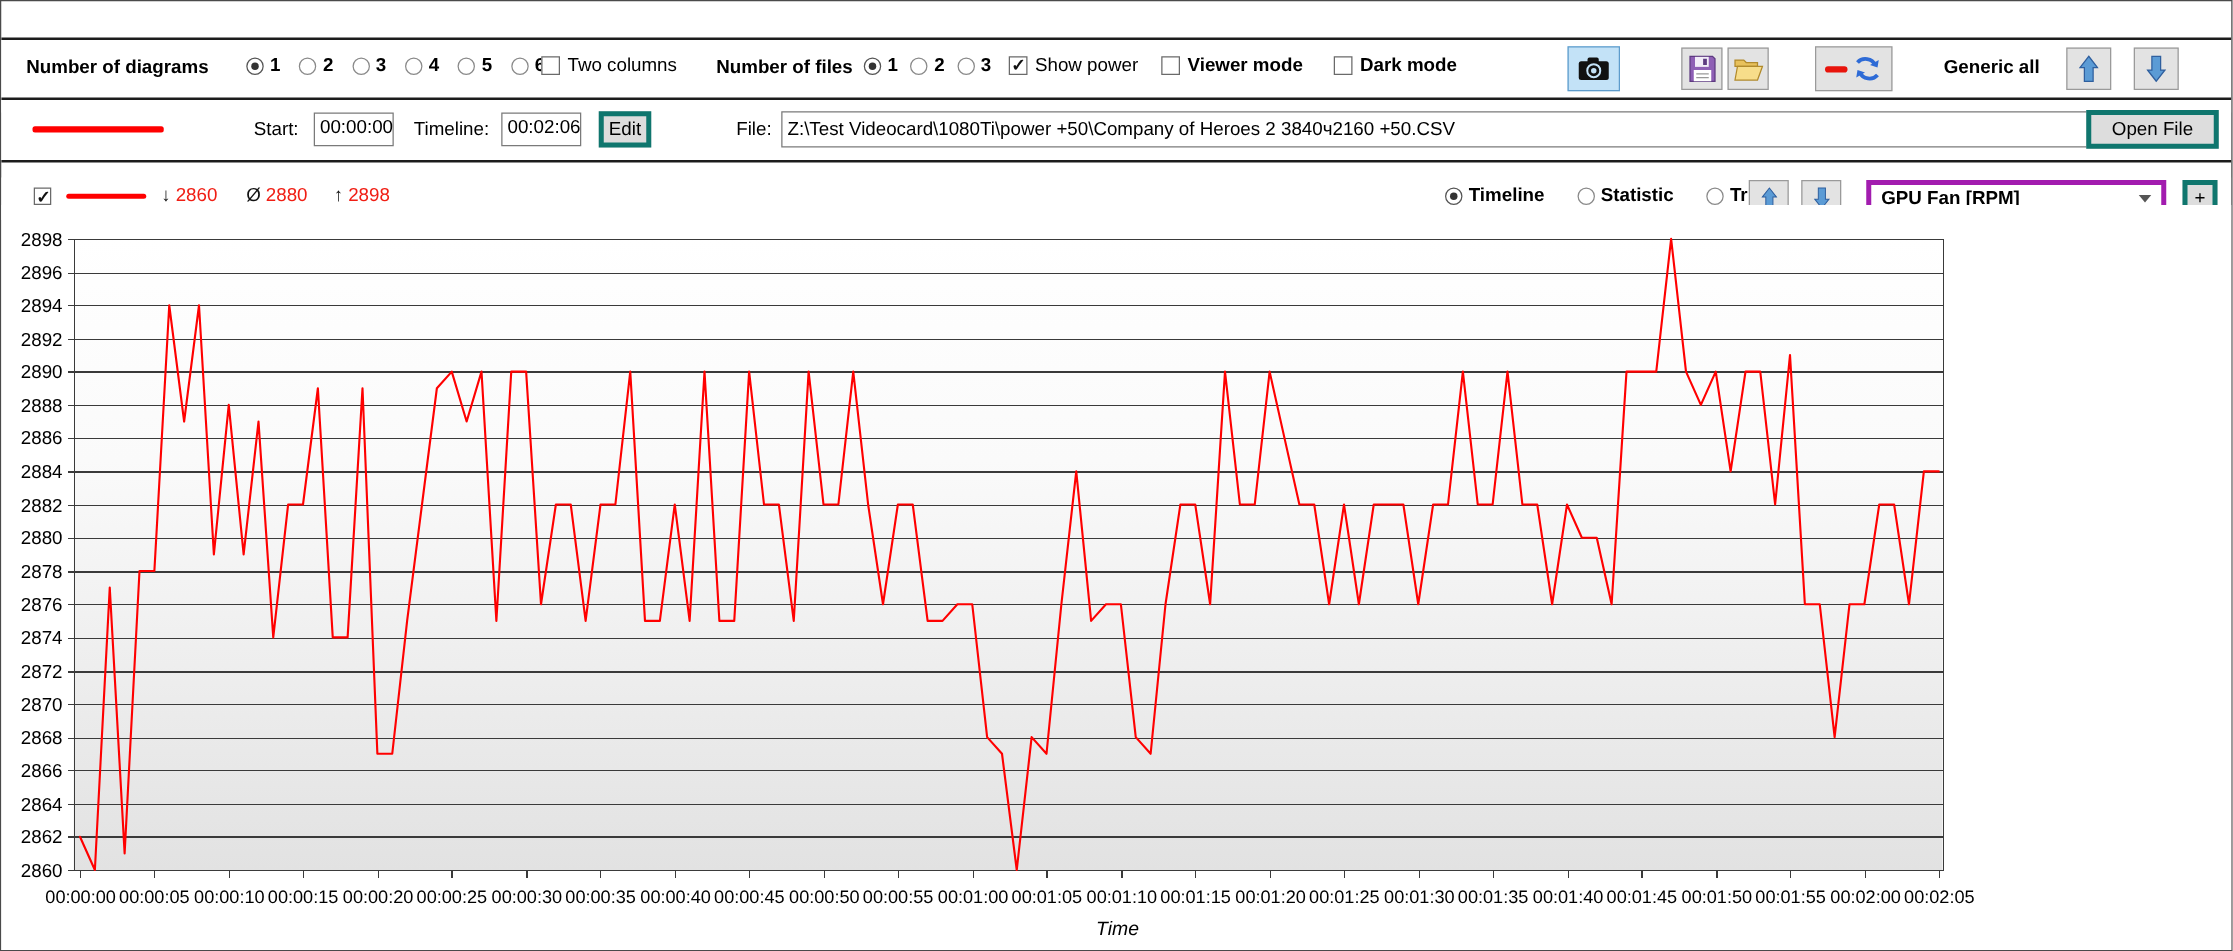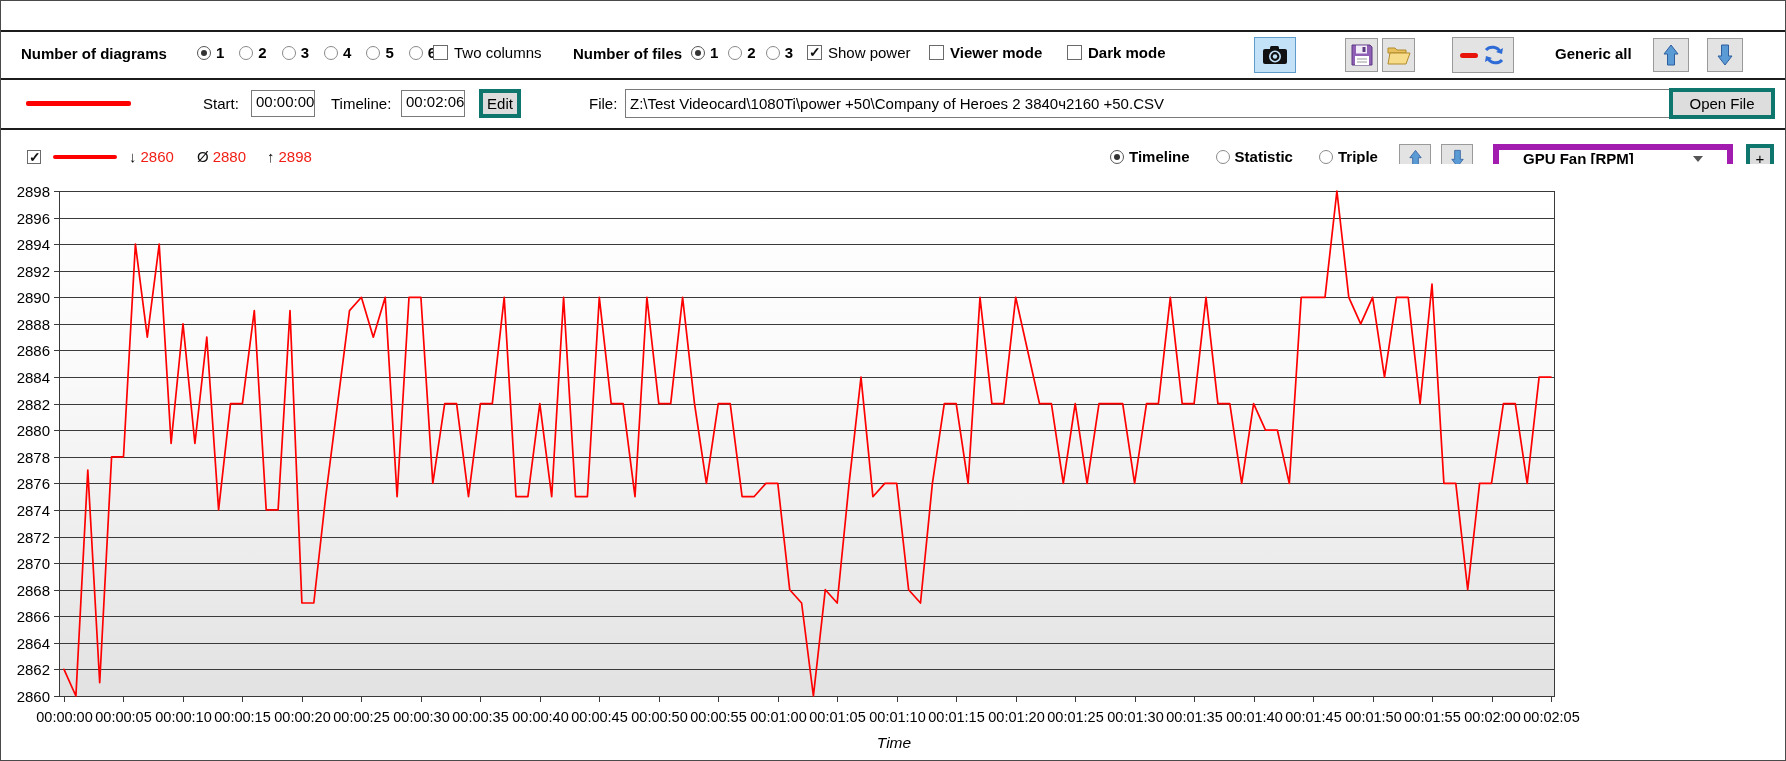--- a/index.html
+++ b/index.html
@@ -37,21 +37,21 @@
   .cbrow{display:inline-flex;align-items:center;gap:6px;}
   
   .toolbtn{position:absolute;background:#e3e3e3;border:1px solid #9a9a9a;display:flex;align-items:center;justify-content:center;}
   .toolbtn.bluebg{background:#c3e2f7;border-color:#5e9ccc;}
   .txtbtn{position:absolute;background:#dddddd;border:4px solid #0f766e;text-align:center;font-size:15px;color:#000;display:flex;align-items:center;justify-content:center;}
   .field{position:absolute;background:#fff;border:1px solid #7a7a7a;font-size:15px;padding:2px 4px;font-family:"Liberation Sans",sans-serif;color:#000;}
   .swatch{position:absolute;background:#ff0000;border-radius:2px;}
   .statgrp{font-size:15px;}
   .statgrp .sym{color:#111;}
   .statgrp .val{color:#f01e14;margin-left:4px;}
-  .combo{position:absolute;background:#fff;border:6px solid #a21caf;display:flex;align-items:center;font-size:15px;font-weight:bold;padding:0 24px;justify-content:center;}
+  .combo{position:absolute;background:#fff;border:4px solid #a21caf;display:flex;align-items:center;font-size:15px;font-weight:bold;padding:0 8px;justify-content:center;}
   .combo .chev{margin-left:auto;width:0;height:0;border-left:5px solid transparent;border-right:5px solid transparent;border-top:6px solid #555;}
   
   .chartwrap{position:absolute;left:0;top:163px;width:1786px;height:598px;background:#fff;}
 </style>
 </head>
 <body>
 
 <div class="window">
 
   <div class="divider" style="top:29px"></div>
@@ -187,21 +187,21 @@
     <span class="abs statgrp" style="left:128px;top:6px">
       <span class="sym">↓</span><span class="val">2860</span>
     </span>
     <span class="abs statgrp" style="left:196px;top:6px">
       <span class="sym">Ø</span><span class="val">2880</span>
     </span>
     <span class="abs statgrp" style="left:266px;top:6px">
       <span class="sym">↑</span><span class="val">2898</span>
     </span>
 
-    <span class="abs" style="left:1109px;top:6px" id="view-radios"><span class="radio-item sel" style="margin-right: 26px;">
+    <span class="abs" style="left:1155px;top:6px" id="view-radios"><span class="radio-item sel" style="margin-right: 26px;">
           <span class="rb"></span>
           <span class="vlab">Timeline</span>
         </span><span class="radio-item" style="margin-right: 26px;">
           <span class="rb"></span>
           <span class="vlab">Statistic</span>
         </span><span class="radio-item" style="margin-right: 26px;">
           <span class="rb"></span>
           <span class="vlab">Triple</span>
         </span></span>
 

